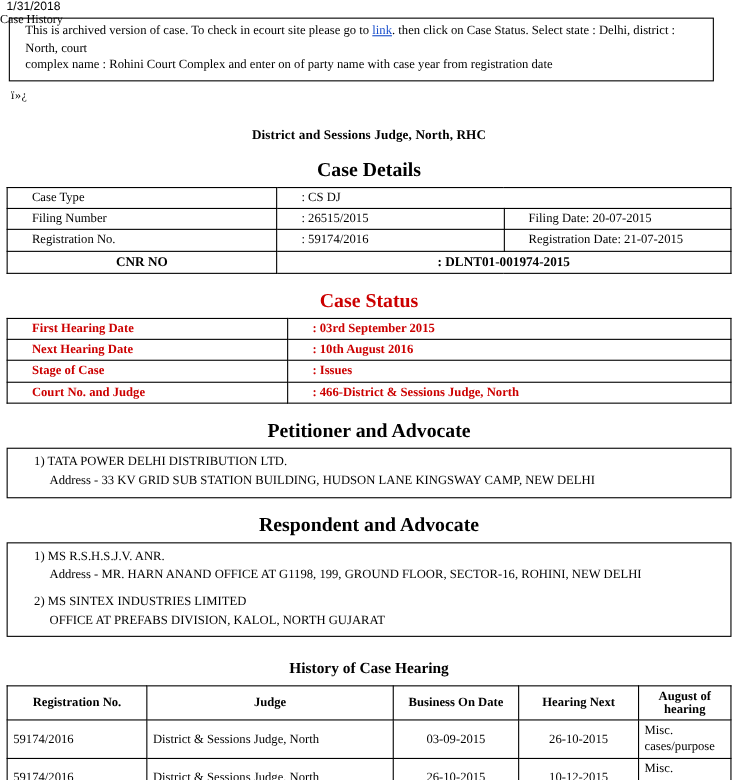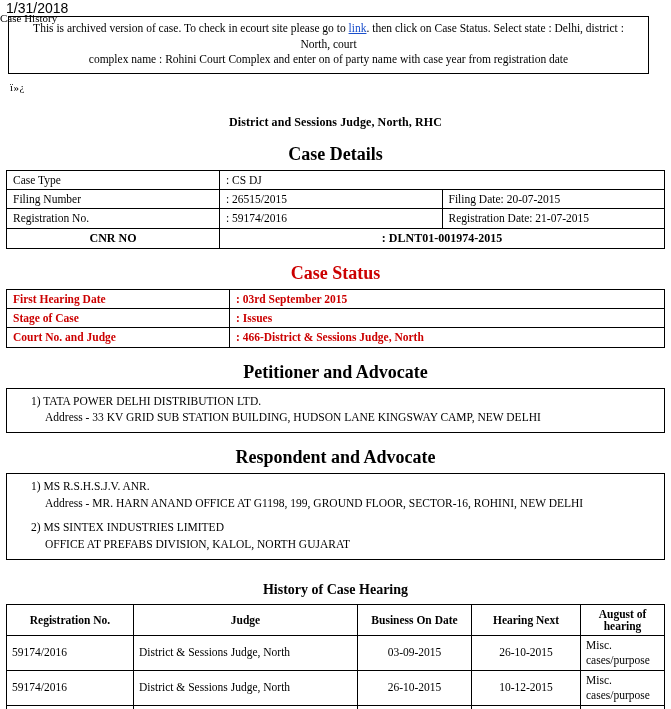--- a/index.html
+++ b/index.html
@@ -20,37 +20,37 @@
     height: 709px;
     position: relative;
     box-sizing: border-box;
   }
   .browser-header {
     display: flex;
     justify-content: space-between;
     align-items: flex-start;
     padding: 0 6px;
     font-family: "Liberation Sans", sans-serif;
-    font-size: 14px;
+    font-size: 11px;
     color: #000;
     height: 12px;
   }
   .hdr-wrap {
     position: relative;
     height: 13px;
   }
   .content {
     padding: 0 6px;
     box-sizing: border-box;
   }
   .notice {
     border: 1px solid #000;
     margin: 3px 16px 0 2px;
     padding: 4px 14px 5px 14px;
-    text-align: center;
+    text-align: left;
     line-height: 1.35;
     font-size: 11.5px;
   }
   .notice a {
     color: #1a4fcc;
     text-decoration: underline;
   }
   .junk {
     margin: 7px 0 0 4px;
     font-size: 11px;
@@ -72,21 +72,21 @@
   h2.section-title.red {
     color: #cc0000;
   }
   table.grid {
     width: 100%;
     border-collapse: collapse;
     table-layout: fixed;
   }
   table.grid td, table.grid th {
     border: 1px solid #000;
-    padding: 2px 6px;
+    padding: 2px 22px;
     font-size: 11.5px;
     vertical-align: top;
     line-height: 1.25;
   }
   .case-details td.label { width: 200px; }
   .case-details td.colon { width: 160px; }
   .case-details tr.bold td { font-weight: bold; font-size: 12px; text-align: center; }
   .case-status td {
     border: 1px solid #cc0000;
     color: #cc0000;
@@ -190,20 +190,24 @@
         </tr>
       </tbody>
     </table>
 
     <h2 class="section-title red">Case Status</h2>
     <table class="grid case-status">
       <tbody>
         <tr>
           <td class="label">First Hearing Date</td>
           <td>: 03rd September 2015</td>
+        </tr>
+        <tr>
+          <td class="label">Next Hearing Date</td>
+          <td>: 10th August 2016</td>
         </tr>
         <tr>
           <td class="label">Stage of Case</td>
           <td>: Issues</td>
         </tr>
         <tr>
           <td class="label">Court No. and Judge</td>
           <td>: 466-District &amp; Sessions Judge, North</td>
         </tr>
       </tbody>

